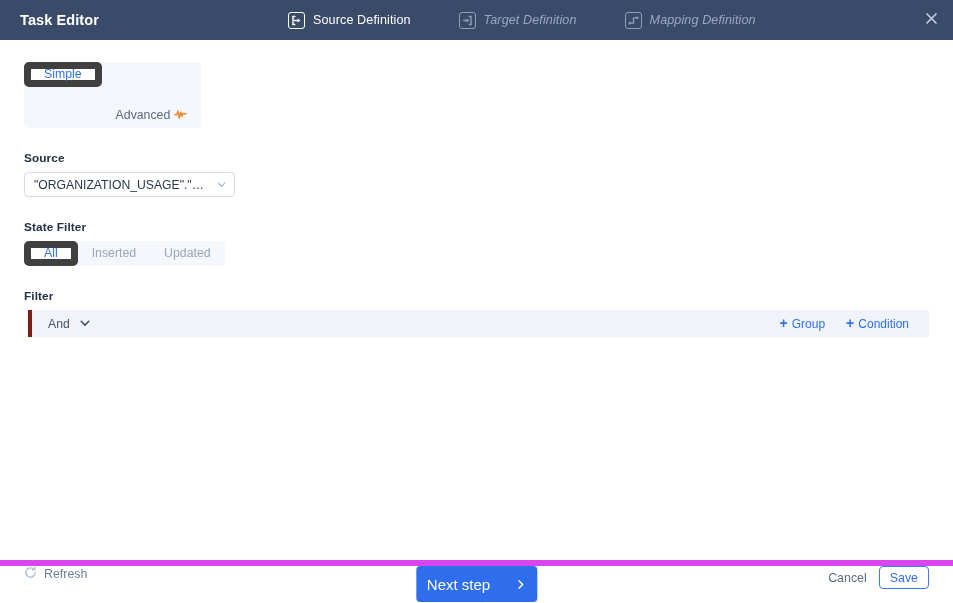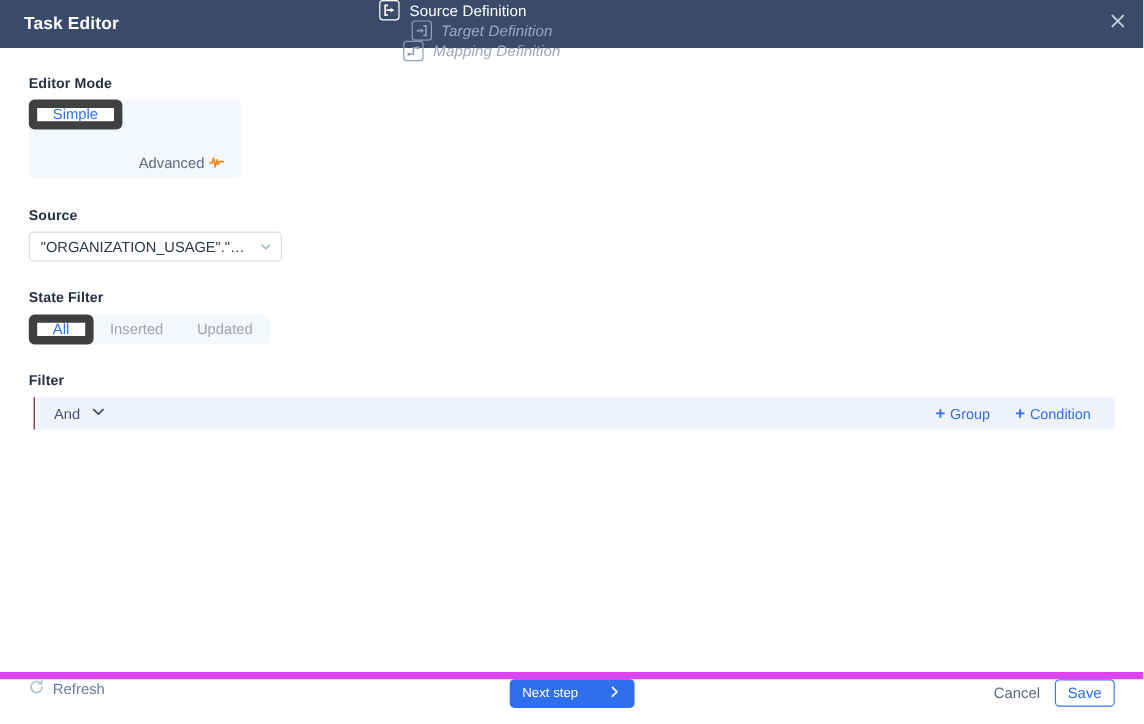--- a/index.html
+++ b/index.html
@@ -36,21 +36,20 @@
     letter-spacing: .1px;
     white-space: nowrap;
   }
   .tabs {
     position: absolute;
     left: 288px;
     top: 0;
     height: 40px;
     display: flex;
     align-items: center;
-    flex-direction: column;
   }
   .tab {
     display: flex;
     align-items: center;
     gap: 8px;
     height: 40px;
     cursor: pointer;
     white-space: nowrap;
   }
   .tab + .tab { margin-left: 48px; font-style: italic; }
@@ -149,21 +148,21 @@
   }
   .select-caret { flex: 0 0 auto; display: flex; align-items: center; margin-left: 4px; }
 
   
   .filter-row {
     display: flex;
     align-items: center;
     height: 27px;
     background: #f0f4fa;
     margin-left: 4px;
-    border-left: 1px solid #7f1d1d;
+    border-left: 4px solid #7f1d1d;
     padding-left: 16px;
     padding-right: 20px;
   }
   .and-group {
     display: flex; align-items: center; gap: 9px;
     cursor: pointer;
   }
   .and-label { font-size: 12.2px; color: #46546c; }
   .filter-actions {
     margin-left: auto;
@@ -203,22 +202,22 @@
     font-size: 12.4px;
     color: #6b7e9e;
     cursor: pointer;
   }
   .next-step {
     position: absolute;
     left: 50%;
     transform: translateX(-50%);
     background: #2f6fed;
     color: #ffffff;
-    font-size: 11px;
-    height: 24px;
+    font-size: 15px;
+    height: 36px;
     border-radius: 4px;
     padding: 0 11px;
     display: flex;
     align-items: center;
     gap: 25px;
     border: none;
     cursor: pointer;
     font-family: "Liberation Sans", sans-serif;
     white-space: nowrap;
   }
@@ -302,21 +301,20 @@
         <svg width="13" height="13" viewBox="0 0 13 13">
           <path d="M2 2 L11 11 M11 2 L2 11" stroke="#c4cddd" stroke-width="1.7" stroke-linecap="round"></path>
         </svg>
       </span>
     </div>
   </div>
 
   <div class="content">
 
     <div class="block">
-      <div class="field-label">Editor Mode</div>
       <div class="segmented">
         <div class="seg selected">
           <span>Simple</span>
         </div>
         <div class="seg enabled">
           <span>Advanced</span>
           <span class="pulse-icon">
             <svg width="13" height="13" viewBox="0 0 14 14">
               <path d="M1 7.2 L3 7.2 L4.3 3.2 L5.8 10.8 L7.3 4.6 L8.5 8.6 L9.6 6.2 L13 6.2" stroke="#f58220" stroke-width="1.5" fill="none" stroke-linecap="round" stroke-linejoin="round"></path>
             </svg>

